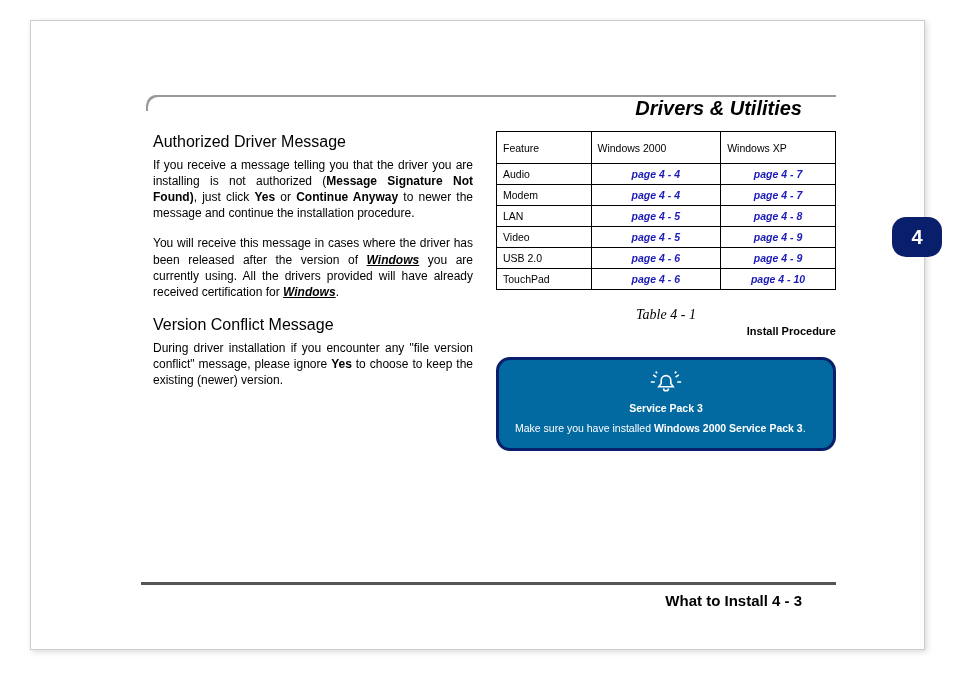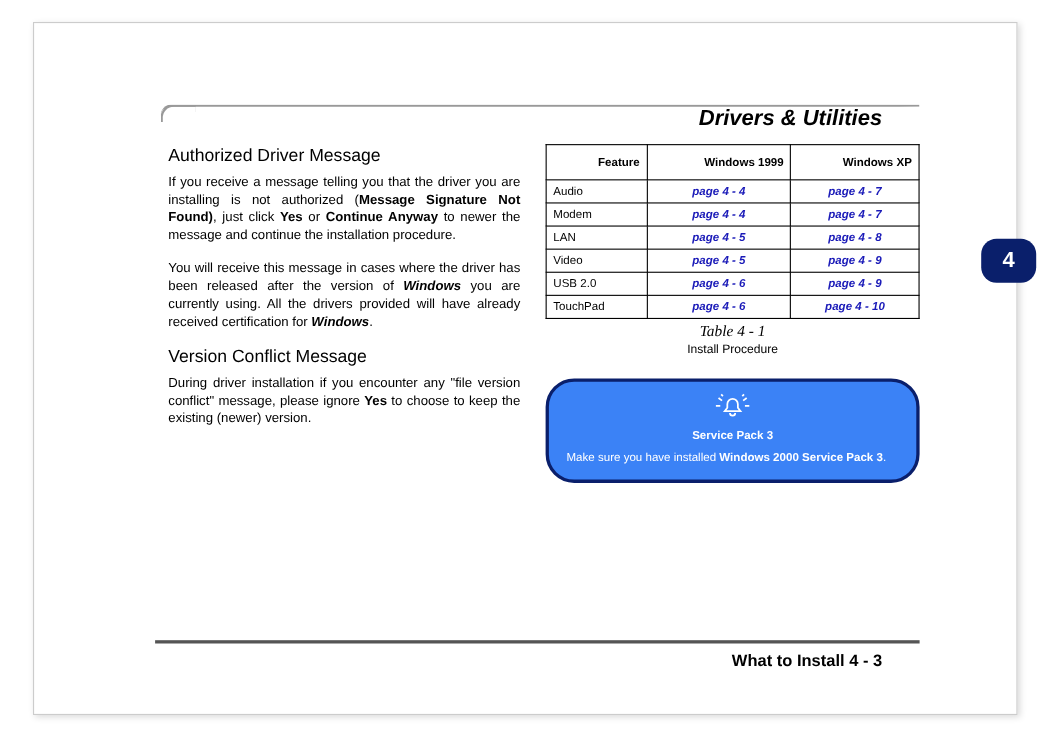--- a/index.html
+++ b/index.html
@@ -59,68 +59,68 @@
     position: absolute;
     left: 122px; top: 110px;
     width: 320px;
     font-size: 12px;
     color: #000;
     line-height: 1.35;
   }
   .col-left h3 { font-size: 16px; font-weight: normal; margin-bottom: 4px; }
   .col-left p { text-align: justify; margin-bottom: 14px; }
   .bold { font-weight: bold; }
-  .bolditalic { font-weight: bold; font-style: italic; }
+  .bolditalic { font-weight: bold; font-style: italic; text-decoration: underline; }
 
   .col-right {
     position: absolute;
     left: 465px; top: 110px;
     width: 340px;
   }
   table.driver-table {
     border-collapse: collapse;
     width: 100%;
     font-size: 10.5px;
   }
   table.driver-table th, table.driver-table td {
     border: 1.5px solid #000;
     padding: 4px 6px;
     text-align: left;
     white-space: nowrap;
   }
   table.driver-table th {
-    text-align: right;
-    font-weight: bold;
+    text-align: left;
+    font-weight: normal;
     vertical-align: middle;
     height: 32px;
   }
   table.driver-table td.pg {
     color: #1a1ab8;
     font-weight: bold;
     font-style: italic;
     text-align: center;
   }
   .table-caption {
     text-align: center;
     font-style: italic;
     font-family: "Times New Roman", serif;
     font-size: 14px;
-    margin-top: 4px;
+    margin-top: 17px;
   }
   .table-subcaption {
-    text-align: center;
+    text-align: right;
     font-size: 11px;
-    font-weight: normal;
+    font-weight: bold;
     margin-top: 2px;
   }
   .warn-box {
     margin-top: 20px;
-    background: #3b82f6;
+    background: #0369a1;
     border: 3px solid #0a1f6b;
-    border-radius: 26px;
+    border-radius: 14px;
     color: #fff;
     padding: 10px 16px 14px;
     font-size: 10.5px;
     text-align: justify;
   }
   .warn-box .bell {
     display: block;
     text-align: center;
     margin-bottom: 6px;
   }
@@ -168,21 +168,21 @@
     <p>
       <span>During driver installation if you encounter any "file version conflict" message, please ignore </span><span class="bold">Yes</span><span> to choose to keep the existing (newer) version.</span>
     </p>
   </div>
 
   <div class="col-right">
     <table class="driver-table">
       <thead>
         <tr>
           <th>Feature</th>
-          <th>Windows 1999</th>
+          <th>Windows 2000</th>
           <th>Windows XP</th>
         </tr>
       </thead>
       <tbody>
           <tr>
             <td>Audio</td>
             <td class="pg">page 4 - 4</td>
             <td class="pg">page 4 - 7</td>
           </tr>
           <tr>

